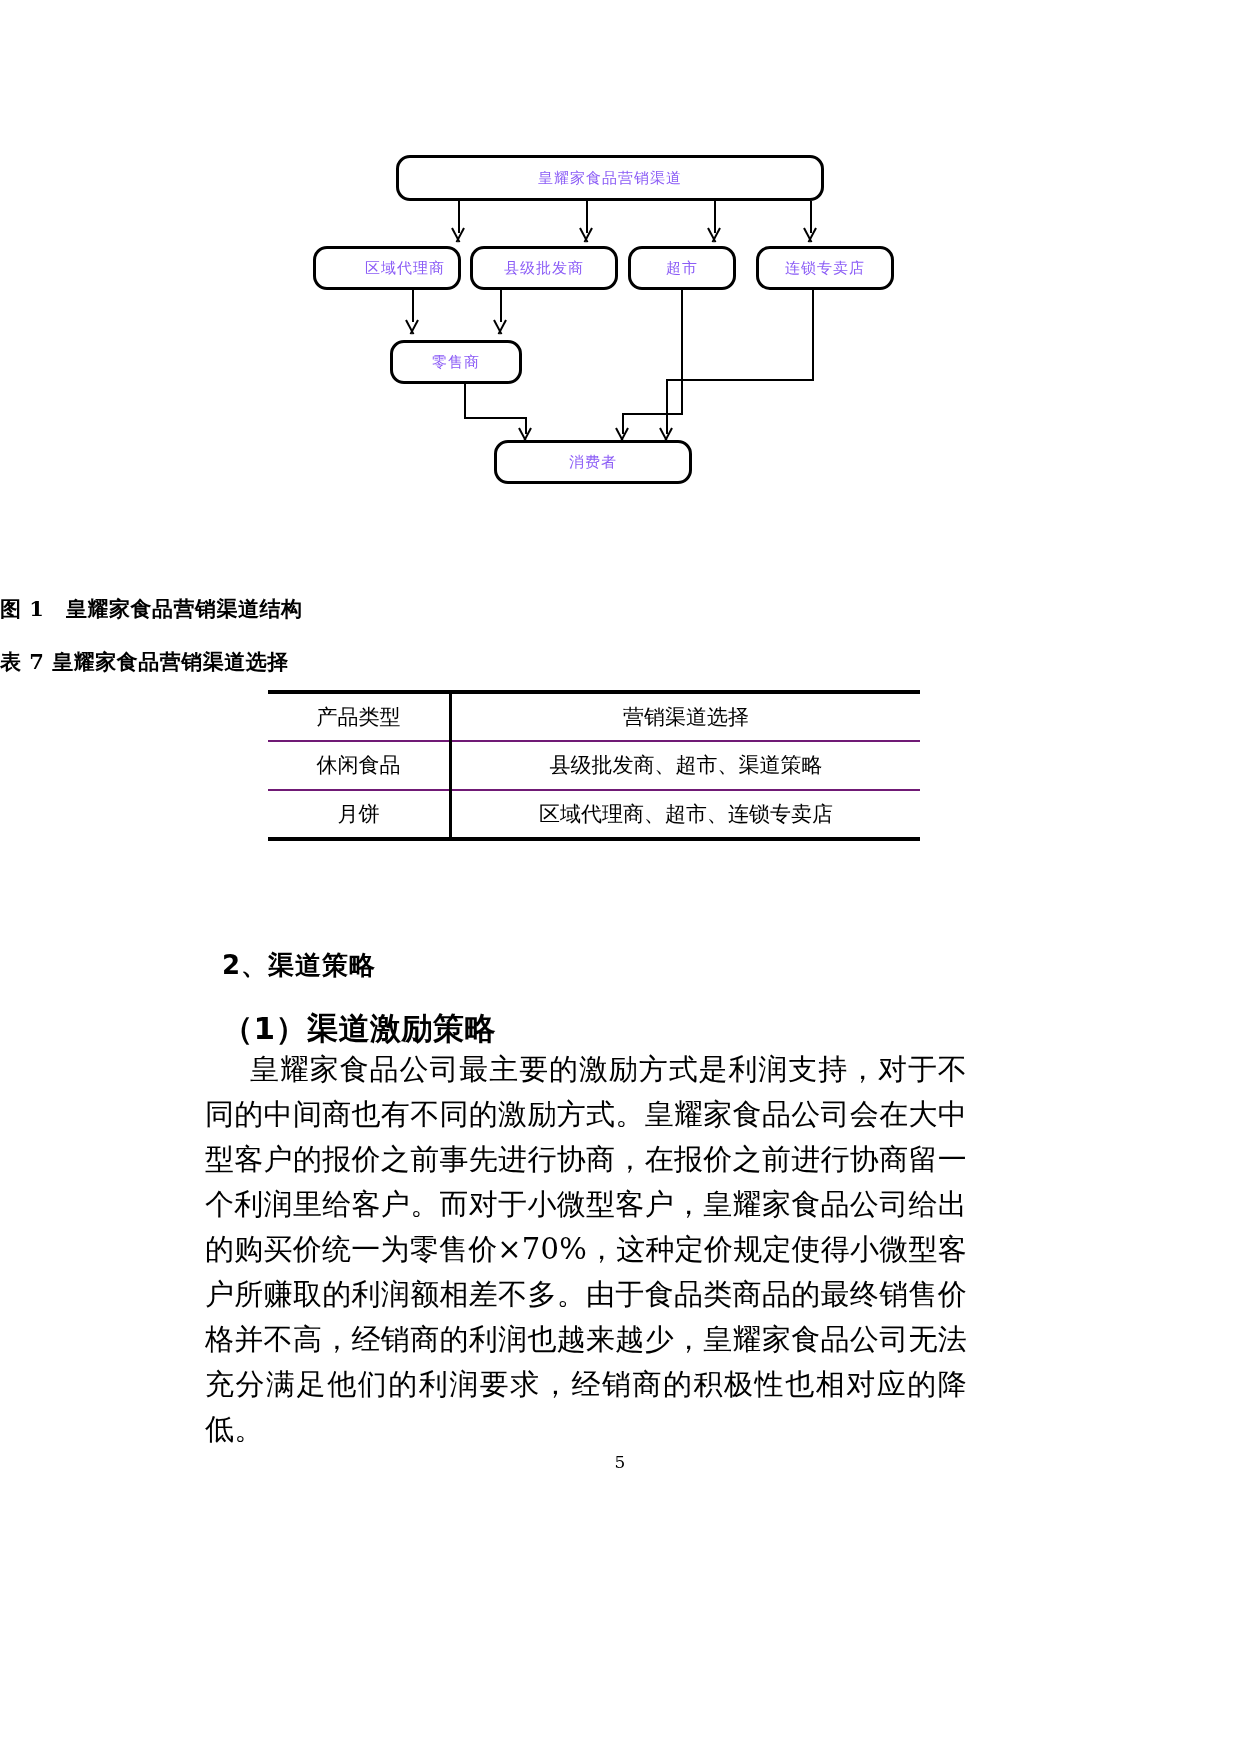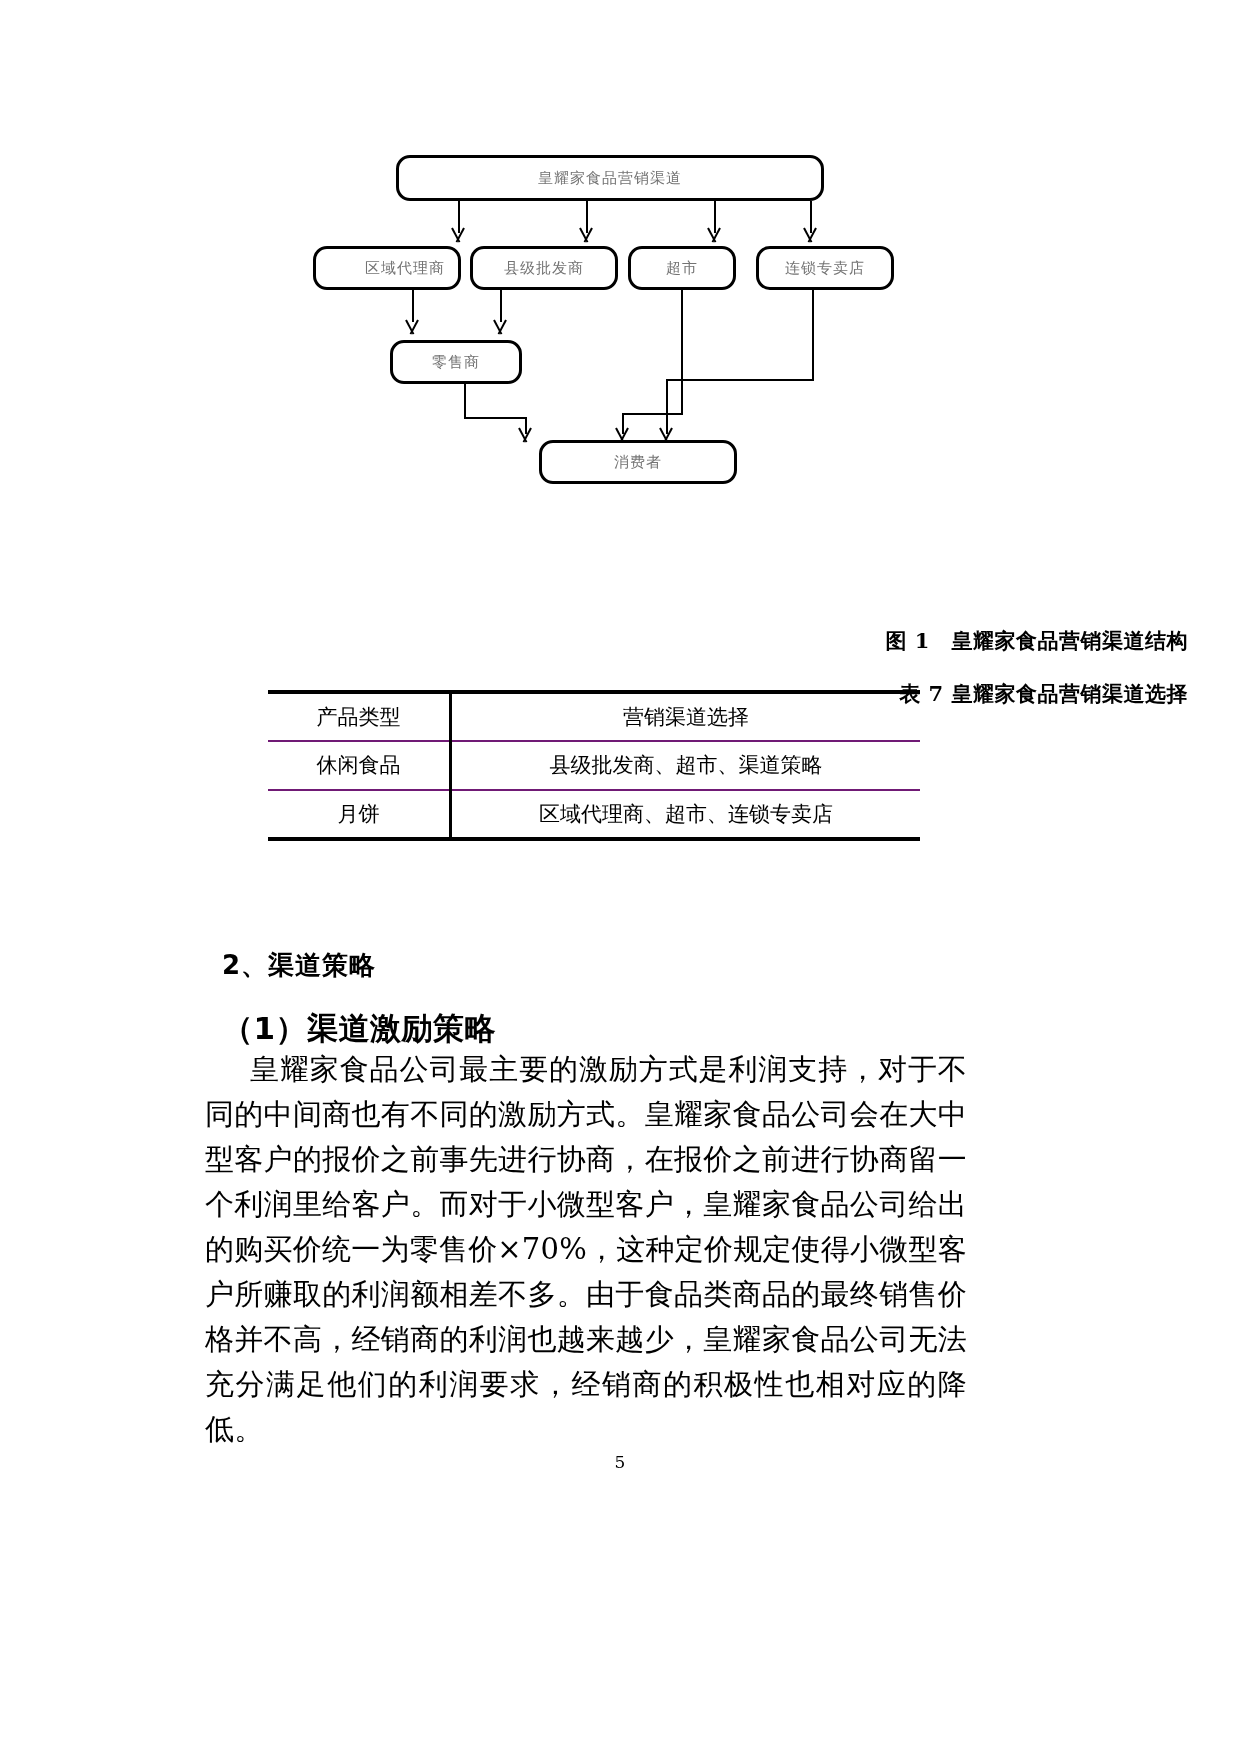--- a/index.html
+++ b/index.html
@@ -36,30 +36,30 @@
     box-sizing: border-box;
     border: 3px solid #000;
     border-radius: 14px;
     background: #fff;
     display: flex;
     align-items: center;
     justify-content: center;
     font-family: "DejaVu Sans", "Liberation Sans", sans-serif;
     font-size: 15px;
     letter-spacing: 1px;
-    color: #737373;
+    color: #8b5cf6;
     white-space: nowrap;
   }
   .node-root   { left: 396px; top: 155px; width: 428px; height: 46px; }
   .node-a1     { left: 313px; top: 246px; width: 148px; height: 44px; padding-left: 36px; }
   .node-a2     { left: 470px; top: 246px; width: 148px; height: 44px; }
   .node-a3     { left: 628px; top: 246px; width: 108px; height: 44px; }
   .node-a4     { left: 756px; top: 246px; width: 138px; height: 44px; }
   .node-retail { left: 390px; top: 340px; width: 132px; height: 44px; }
-  .node-cons   { left: 494px; top: 440px; width: 198px; height: 44px; margin-left: 45px; }
+  .node-cons   { left: 494px; top: 440px; width: 198px; height: 44px; }
 
   .ln {
     position: absolute;
     background: #000;
   }
   .vln { width: 2px; }
   .hln { height: 2px; }
   
   .chev {
     position: absolute;
@@ -73,26 +73,25 @@
     height: 16px;
     background: #000;
   }
   .chev:before { left: 1px;  transform: rotate(-28deg); transform-origin: top center; }
   .chev:after  { right: 1px; transform: rotate(28deg);  transform-origin: top center; }
 
   
   .fig-caption, .tbl-caption {
     position: absolute;
     width: 1188px;
-    text-align: right;
+    text-align: left;
     font-family: "DejaVu Serif", "Liberation Serif", serif;
     font-weight: bold;
     font-size: 21px;
     letter-spacing: 0.5px;
-    margin-top: 32px;
   }
   .fig-caption { top: 595px; }
   .tbl-caption { top: 648px; }
 
   
   .tbl {
     position: absolute;
     left: 268px;
     top: 690px;
     width: 652px;

